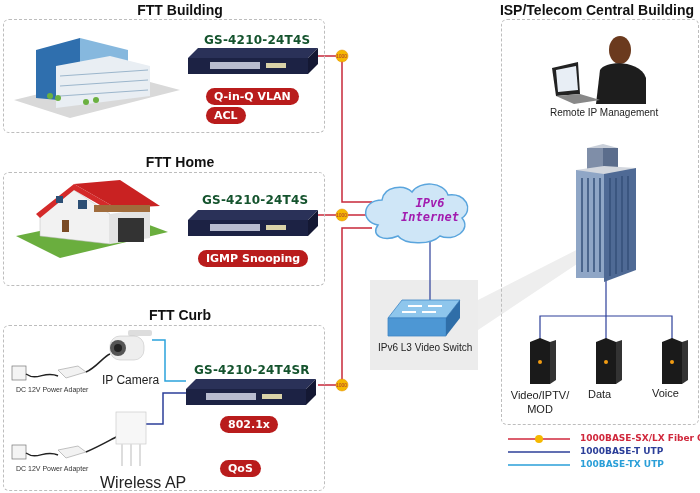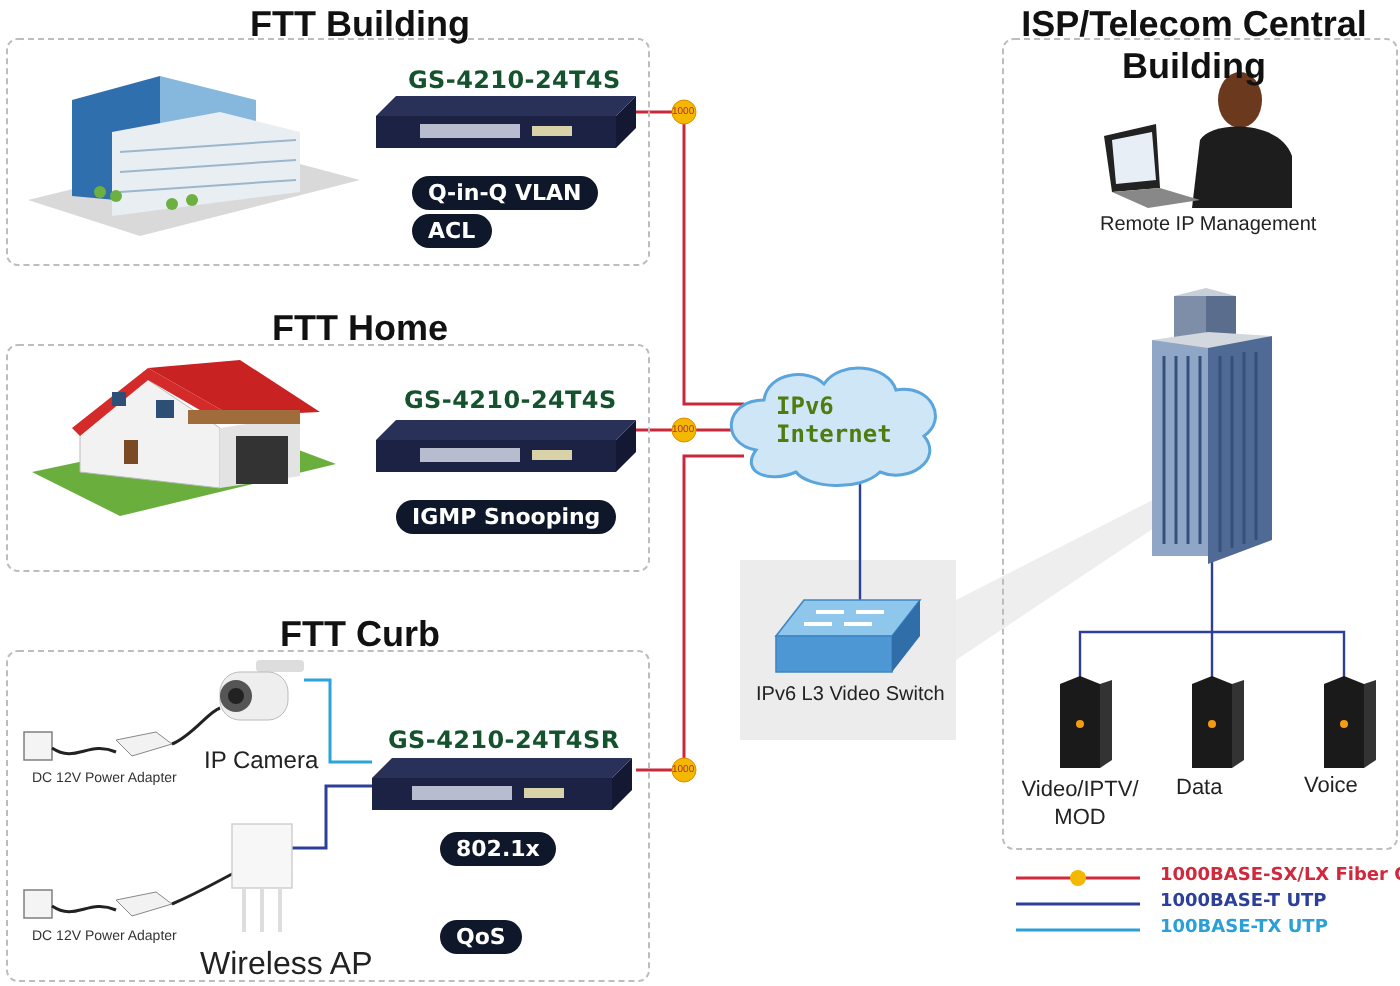--- a/index.html
+++ b/index.html
@@ -1,21 +1,21 @@
 <!DOCTYPE html>
 <html><head>
 <meta charset="utf-8">
 <style>
   html,body{margin:0;padding:0;background:#fff;}
   body{width:700px;height:493px;position:relative;overflow:hidden;font-family:"Liberation Sans",sans-serif;}
   .abs{position:absolute;}
-  .section-title{position:absolute;font-weight:bold;font-size:18px;color:#111;text-align:center;}
+  .section-title{position:absolute;font-weight:bold;font-size:14px;color:#111;text-align:center;}
   .dash-box{position:absolute;border:1px dashed #bdbdbd;border-radius:6px;}
   .model{position:absolute;font-weight:bold;font-size:12px;color:#14532d;font-family:"DejaVu Sans",sans-serif;letter-spacing:0.2px;}
-  .pill{position:absolute;background:#0f172a;color:#fff;font-weight:bold;font-size:11px;font-family:"DejaVu Sans",sans-serif;border-radius:9px;padding:1px 8px;height:15px;line-height:15px;white-space:nowrap;}
+  .pill{position:absolute;background:#b91c1c;color:#fff;font-weight:bold;font-size:11px;font-family:"DejaVu Sans",sans-serif;border-radius:9px;padding:1px 8px;height:15px;line-height:15px;white-space:nowrap;}
   .label{position:absolute;font-size:11px;color:#222;white-space:nowrap;}
   .small-label{position:absolute;font-size:7px;color:#333;white-space:nowrap;}
   .legend-text{position:absolute;font-size:9px;font-weight:bold;font-family:"DejaVu Sans",sans-serif;white-space:nowrap;}
   svg{position:absolute;left:0;top:0;}
 </style>
 </head>
 <body>
 
 <svg width="700" height="493">
 
@@ -217,21 +217,21 @@
 
 <div class="label" style="left:102px;top:373px;font-size:12px;">IP Camera</div>
 <div class="label" style="left:100px;top:474px;font-size:16px;">Wireless AP</div>
 <div class="small-label" style="left:16px;top:386px;">DC 12V Power Adapter</div>
 <div class="small-label" style="left:16px;top:465px;">DC 12V Power Adapter</div>
 
 <div class="abs" style="left:336px;top:53px;font-size:5px;color:#a33;">1000</div>
 <div class="abs" style="left:336px;top:212px;font-size:5px;color:#a33;">1000</div>
 <div class="abs" style="left:336px;top:382px;font-size:5px;color:#a33;">1000</div>
 
-<div class="abs" style="left:388px;top:196px;width:84px;text-align:left;font-family:'DejaVu Sans Mono',monospace;font-weight:bold;font-size:12px;color:#4d7c0f;line-height:14px;">
+<div class="abs" style="left:388px;top:196px;width:84px;text-align:center;font-family:'DejaVu Sans Mono',monospace;font-weight:bold;font-size:12px;color:#a21caf;line-height:14px;font-style:italic;">
   <div>IPv6</div>
   <div>Internet</div>
 </div>
 
 <div class="label" style="left:378px;top:342px;font-size:10px;">IPv6 L3 Video Switch</div>
 
 <div class="label" style="left:550px;top:107px;font-size:10px;">Remote IP Management</div>
 <div class="label" style="left:510px;top:388px;width:60px;text-align:center;white-space:pre-line;line-height:14px;font-size:11px;">Video/IPTV/
 MOD</div>
 <div class="label" style="left:588px;top:388px;font-size:11px;">Data</div>

